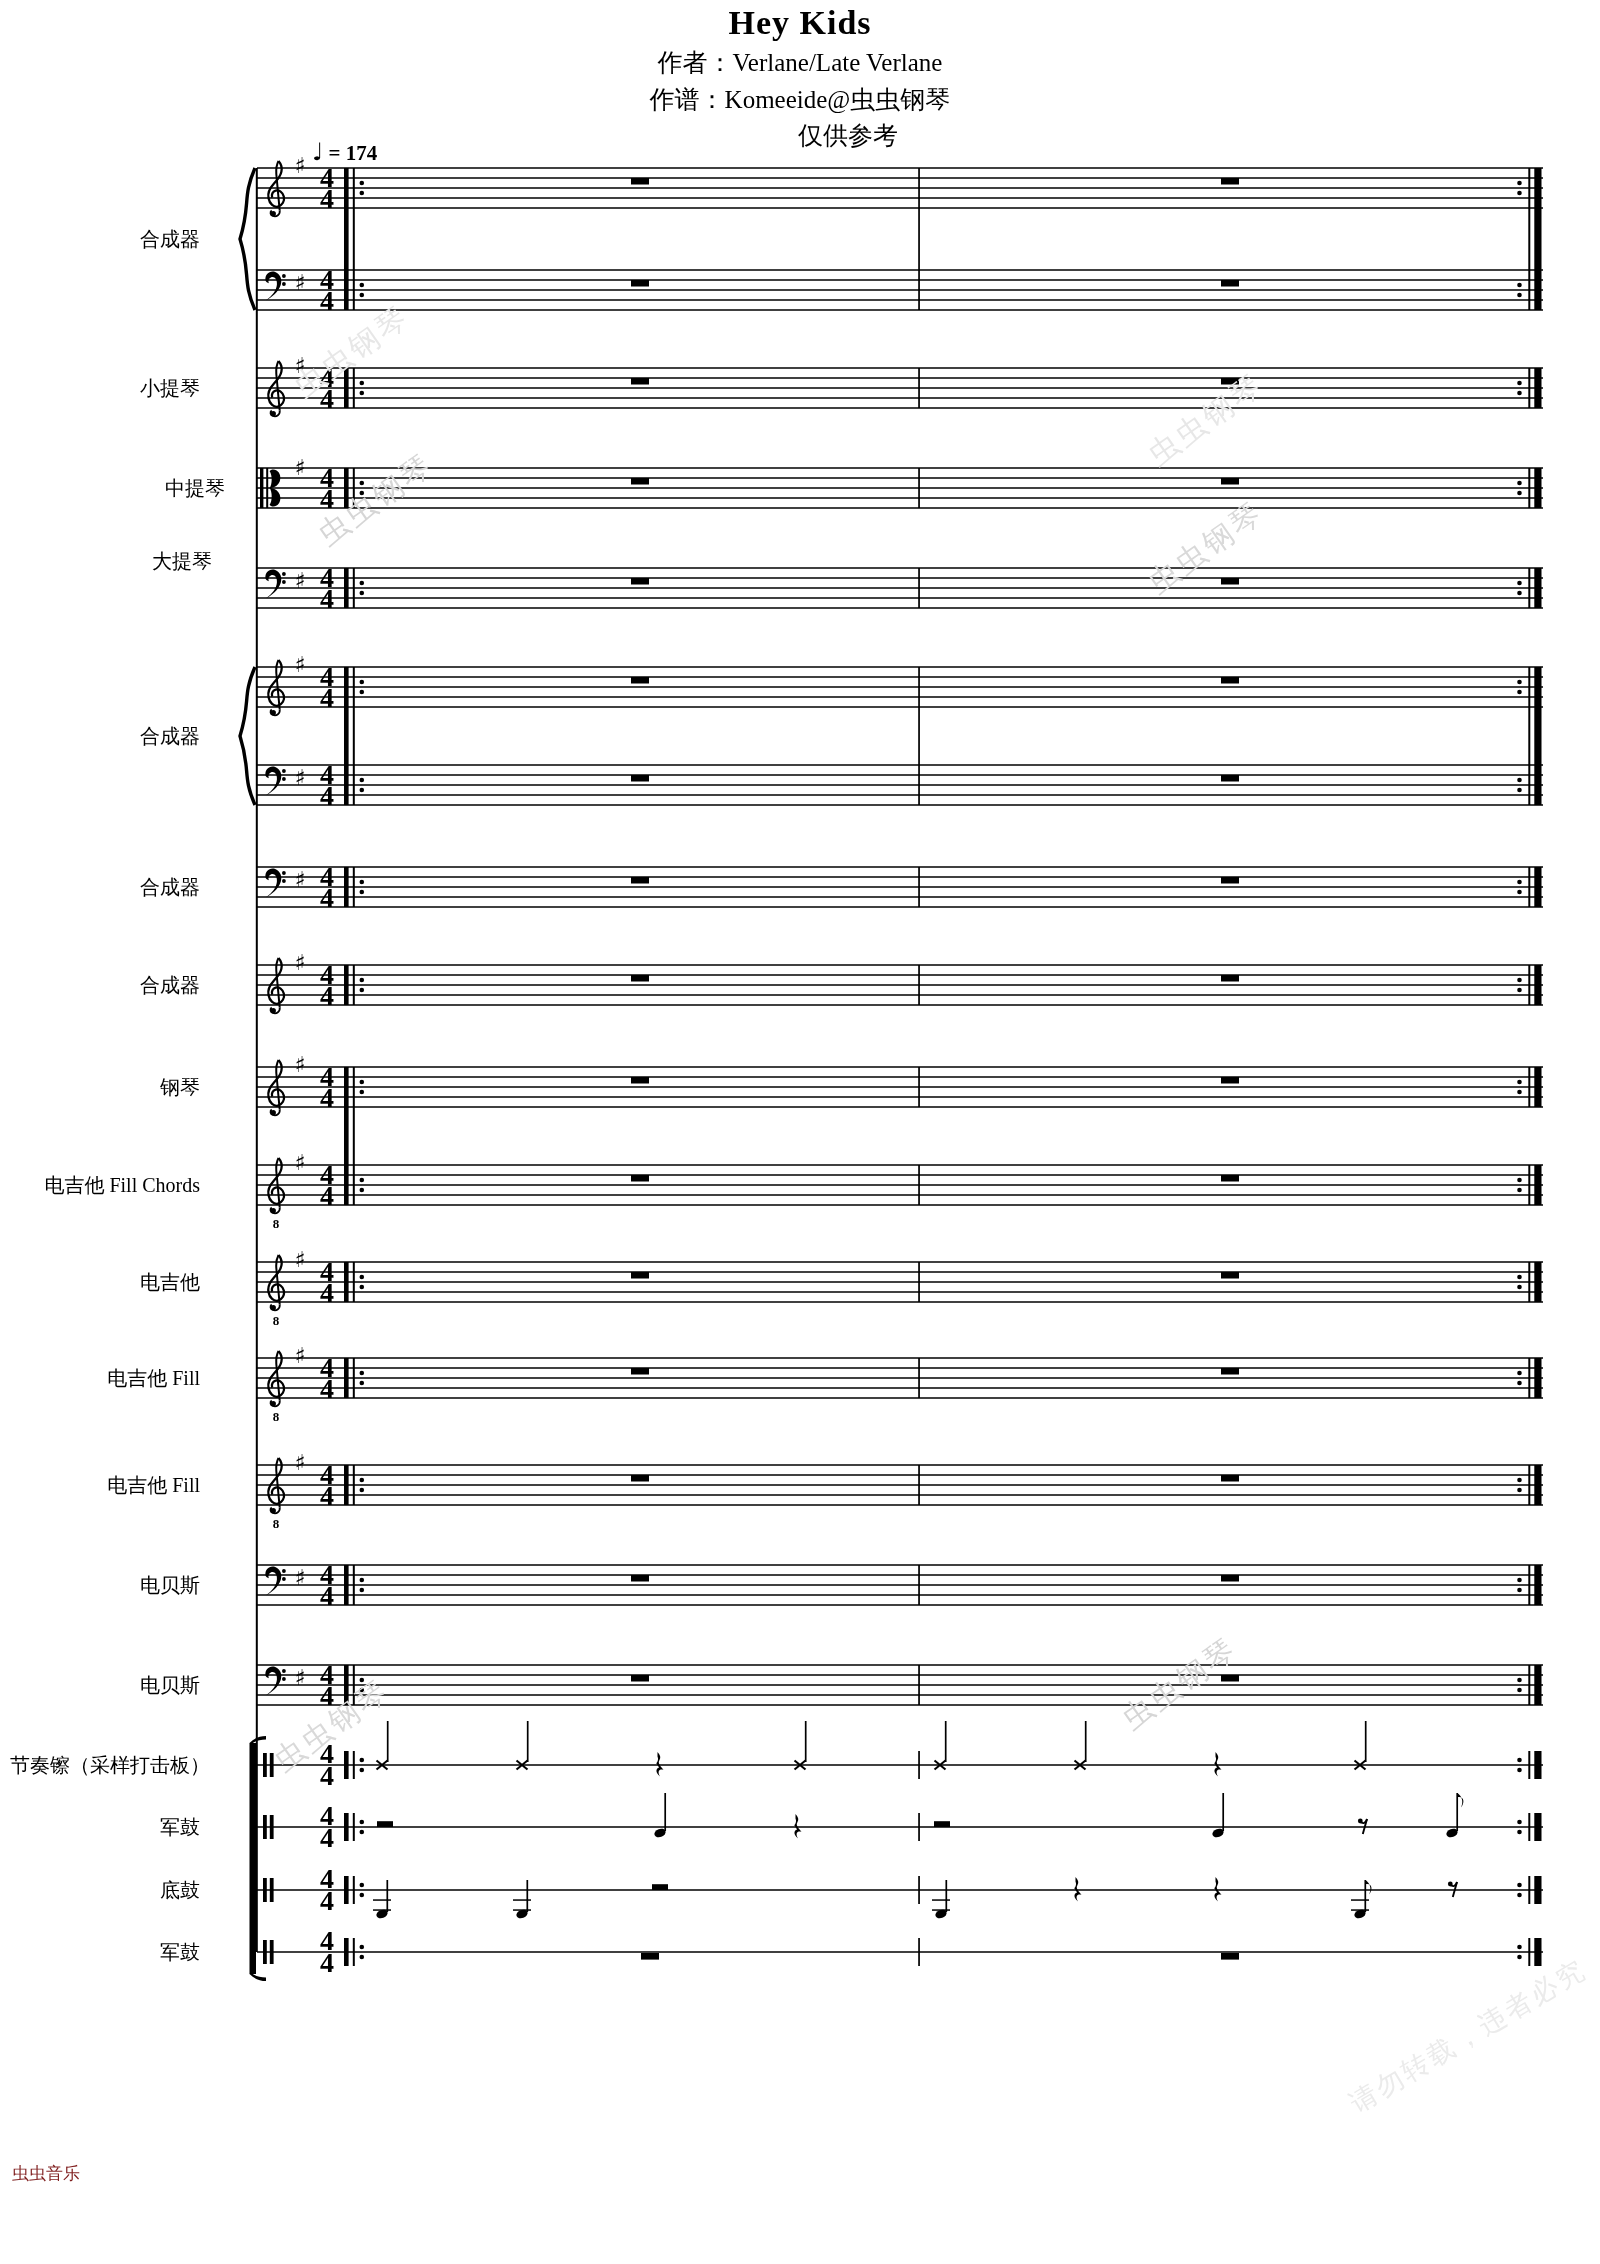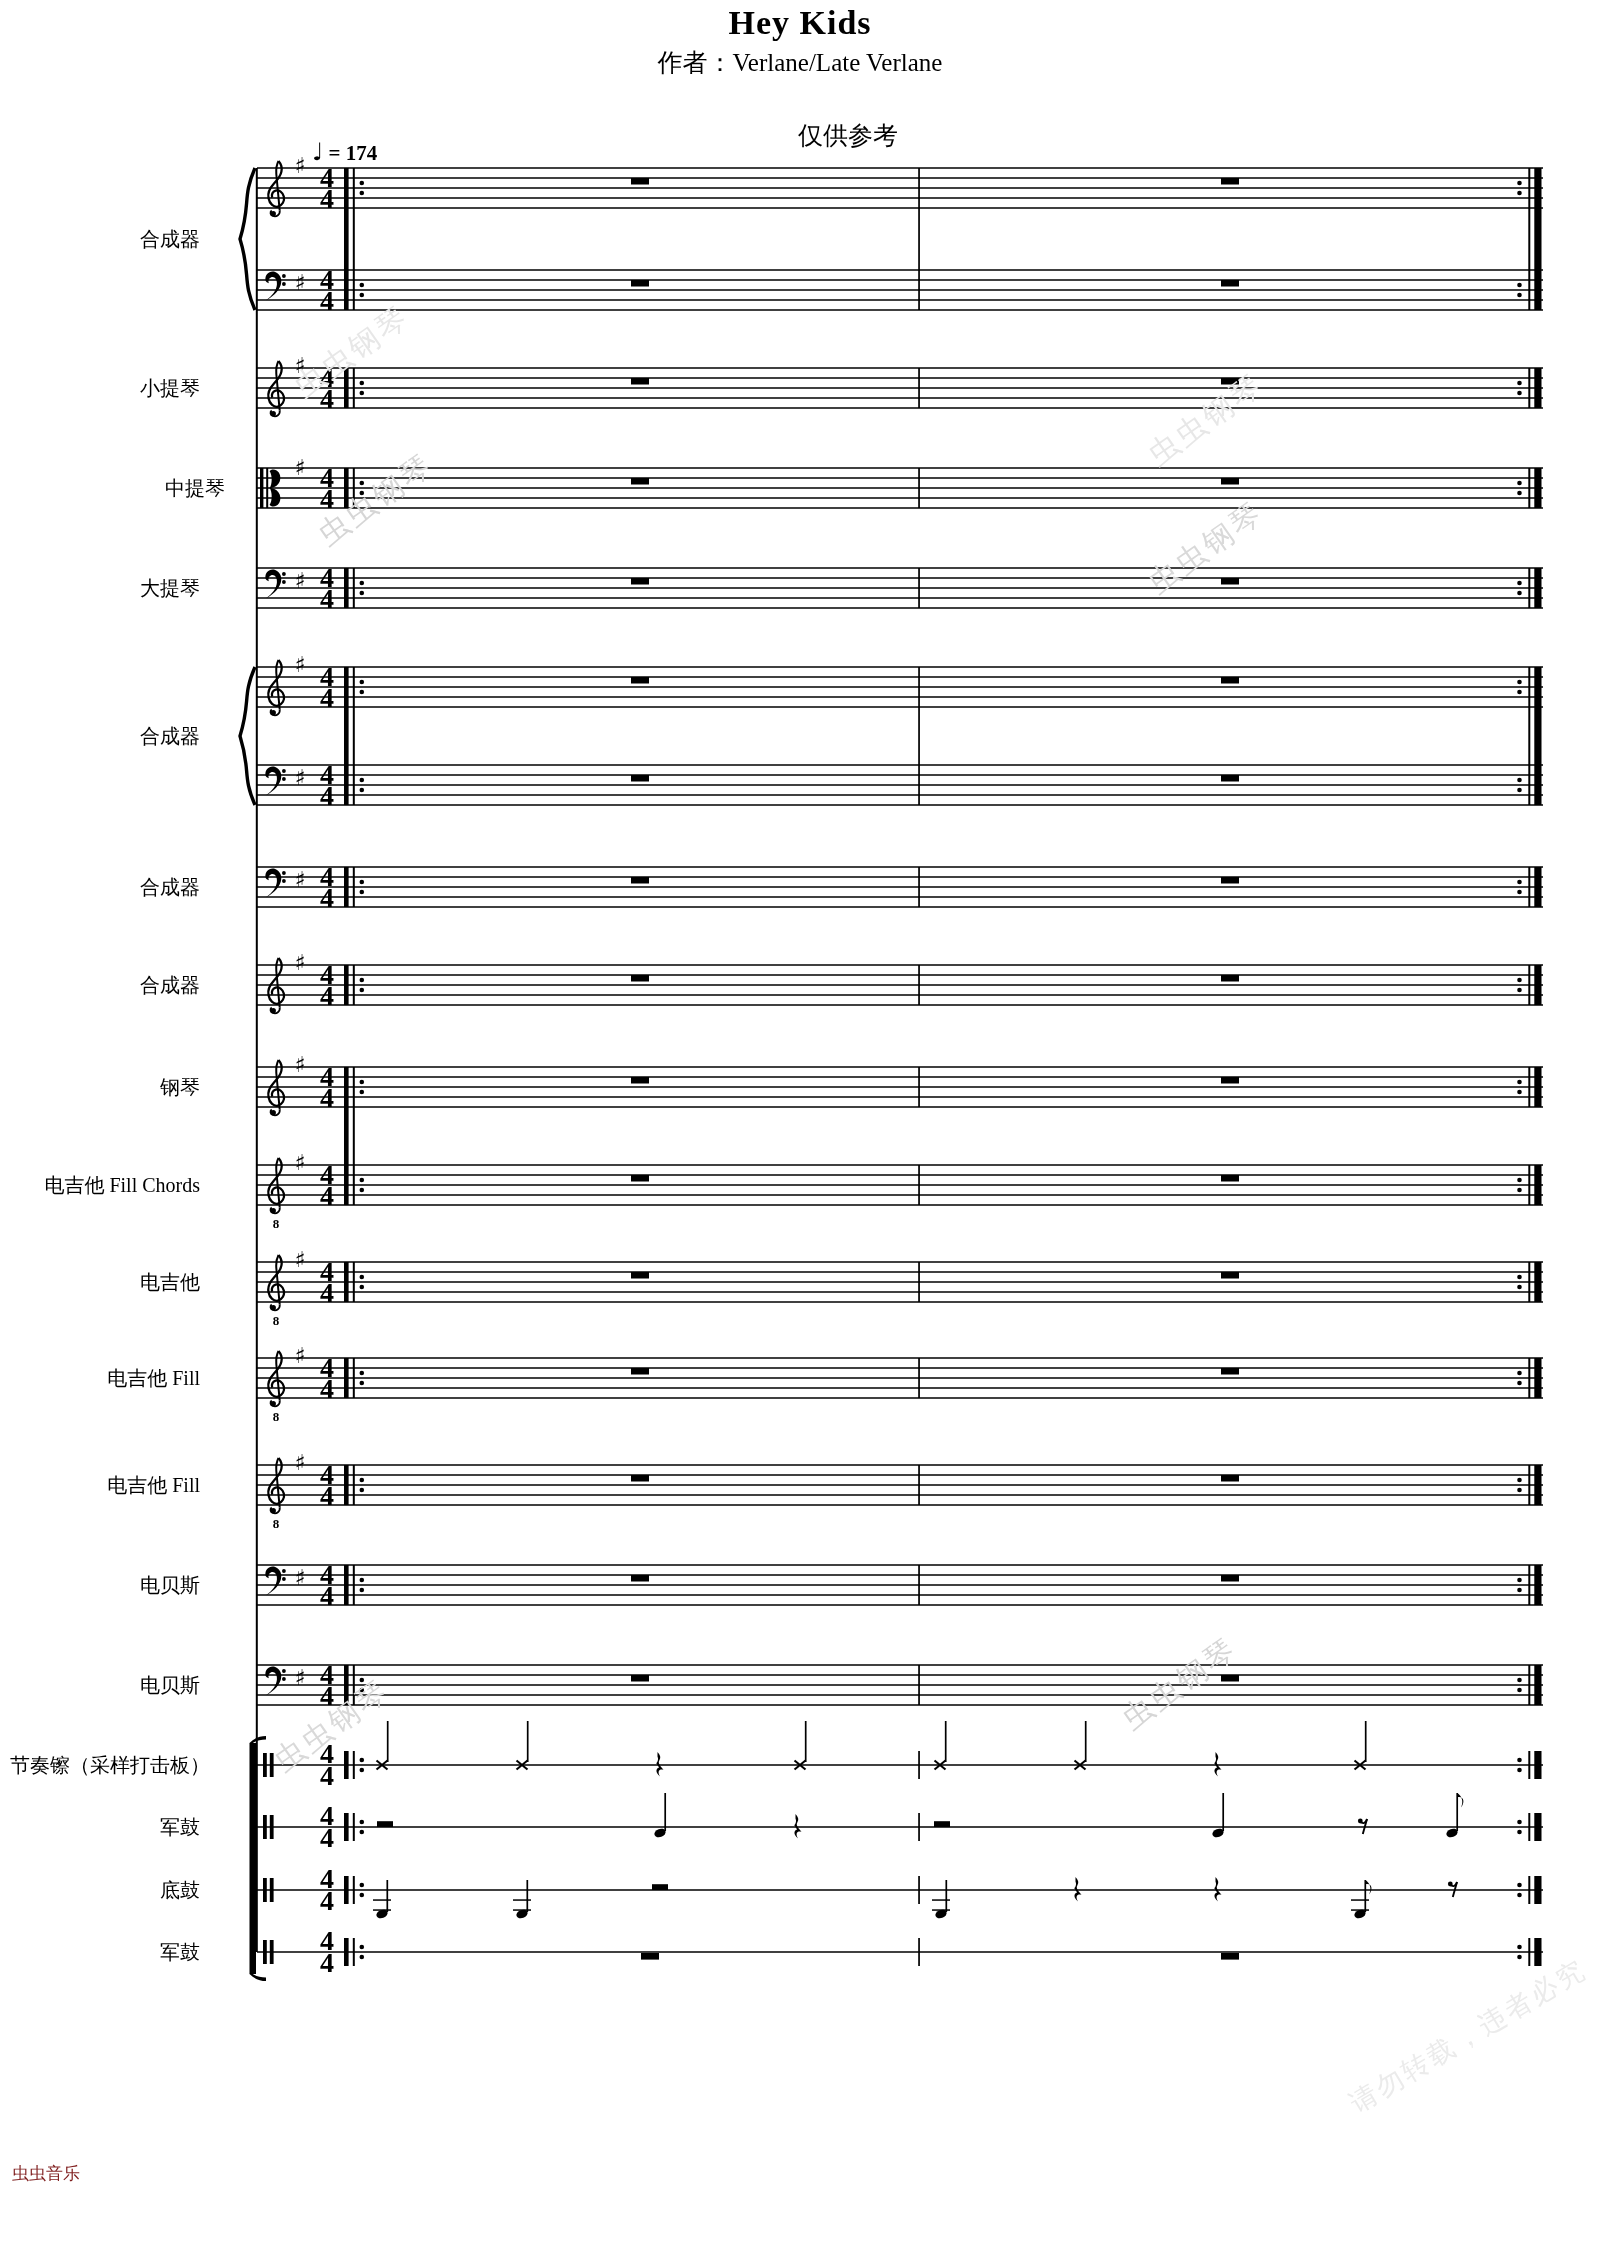--- a/index.html
+++ b/index.html
@@ -17,20 +17,21 @@
       font-family:"Liberation Serif","DejaVu Serif",serif;}
   #footer{position:absolute;left:12px;top:2162px;width:100%;text-align:left;font-size:17px;color:#7f1d1d;}
   svg{position:absolute;left:0;top:0;}
 </style>
 </head>
 <body>
 
 <div id="page">
   <div id="title" class="hdr">Hey Kids</div>
   <div id="credit-author" class="hdr">作者：Verlane/Late Verlane</div>
+  <div id="credit-arranger" class="hdr">作谱：Komeeide@虫虫钢琴</div>
   <div id="ref-note" class="hdr">仅供参考</div>
   <div id="tempo"><span class="q">♩</span> <span>= 174</span></div>
   <div id="footer">虫虫音乐</div>
 <svg width="1600" height="2264" viewBox="0 0 1600 2264">
       <line x1="257" y1="168" x2="1543" y2="168" stroke="#000000" stroke-width="1.4"></line>
       <line x1="257" y1="178" x2="1543" y2="178" stroke="#000000" stroke-width="1.4"></line>
       <line x1="257" y1="188" x2="1543" y2="188" stroke="#000000" stroke-width="1.4"></line>
       <line x1="257" y1="198" x2="1543" y2="198" stroke="#000000" stroke-width="1.4"></line>
       <line x1="257" y1="208" x2="1543" y2="208" stroke="#000000" stroke-width="1.4"></line>
       <line x1="257" y1="270" x2="1543" y2="270" stroke="#000000" stroke-width="1.4"></line>
@@ -530,21 +531,21 @@
       <path fill="#000000" d="M1365.3,1880 C1370.1,1883 1371.8999999999999,1888.5 1369.1,1894.5 C1373.5,1889 1371.7,1882.5 1365.3,1884.2 Z"></path>
       <circle cx="1450.3" cy="1884" r="2.4" fill="#000000"></circle>
       <path fill="none" stroke="#000000" stroke-width="1.8" d="M1450.3,1884 C1452.1,1887 1455.1,1887.4 1457,1882"></path>
       <line x1="1457" y1="1882" x2="1452.8" y2="1897" stroke="#000000" stroke-width="1.9"></line>
       <rect x="641" y="1953" width="18" height="6.6" fill="#000000"></rect>
       <rect x="1221" y="1953" width="18" height="6.6" fill="#000000"></rect>
     </svg>
     <div class="label" style="top: 226px;">合成器</div>
     <div class="label" style="top: 375px;">小提琴</div>
     <div class="label" style="top: 475px; padding-left: 25px;">中提琴</div>
-    <div class="label" style="top: 575px;">大提琴</div>
+    <div class="label" style="top: 548px; padding-left: 12px;">大提琴</div>
     <div class="label" style="top: 723px;">合成器</div>
     <div class="label" style="top: 874px;">合成器</div>
     <div class="label" style="top: 972px;">合成器</div>
     <div class="label" style="top: 1074px;">钢琴</div>
     <div class="label" style="top: 1172px;">电吉他 Fill Chords</div>
     <div class="label" style="top: 1269px;">电吉他</div>
     <div class="label" style="top: 1365px;">电吉他 Fill</div>
     <div class="label" style="top: 1472px;">电吉他 Fill</div>
     <div class="label" style="top: 1572px;">电贝斯</div>
     <div class="label" style="top: 1672px;">电贝斯</div>

